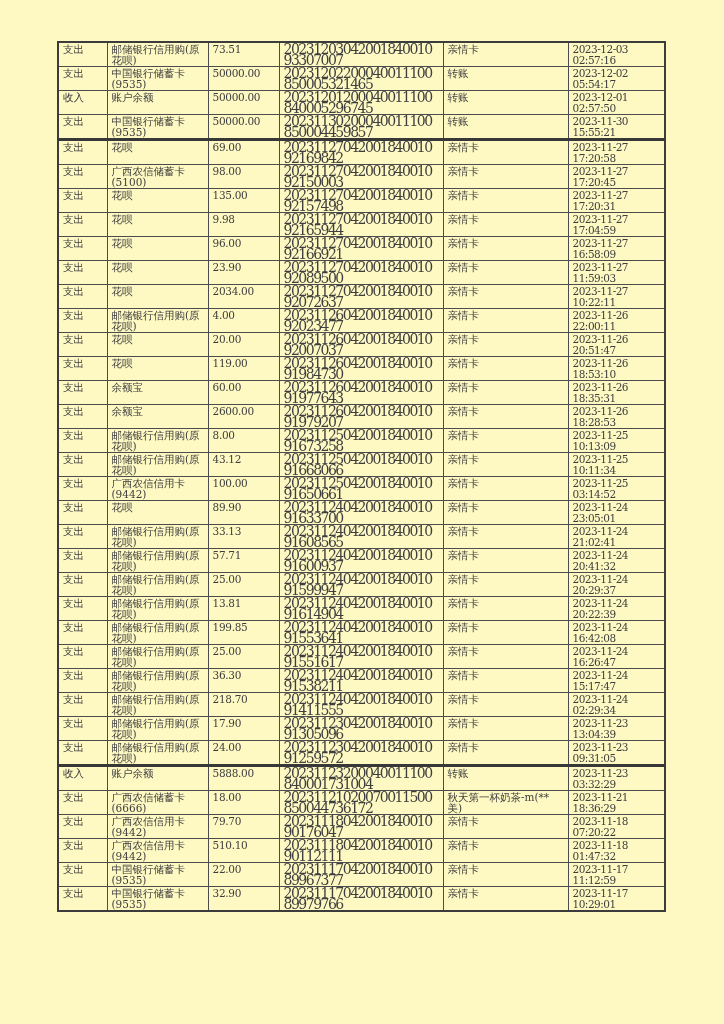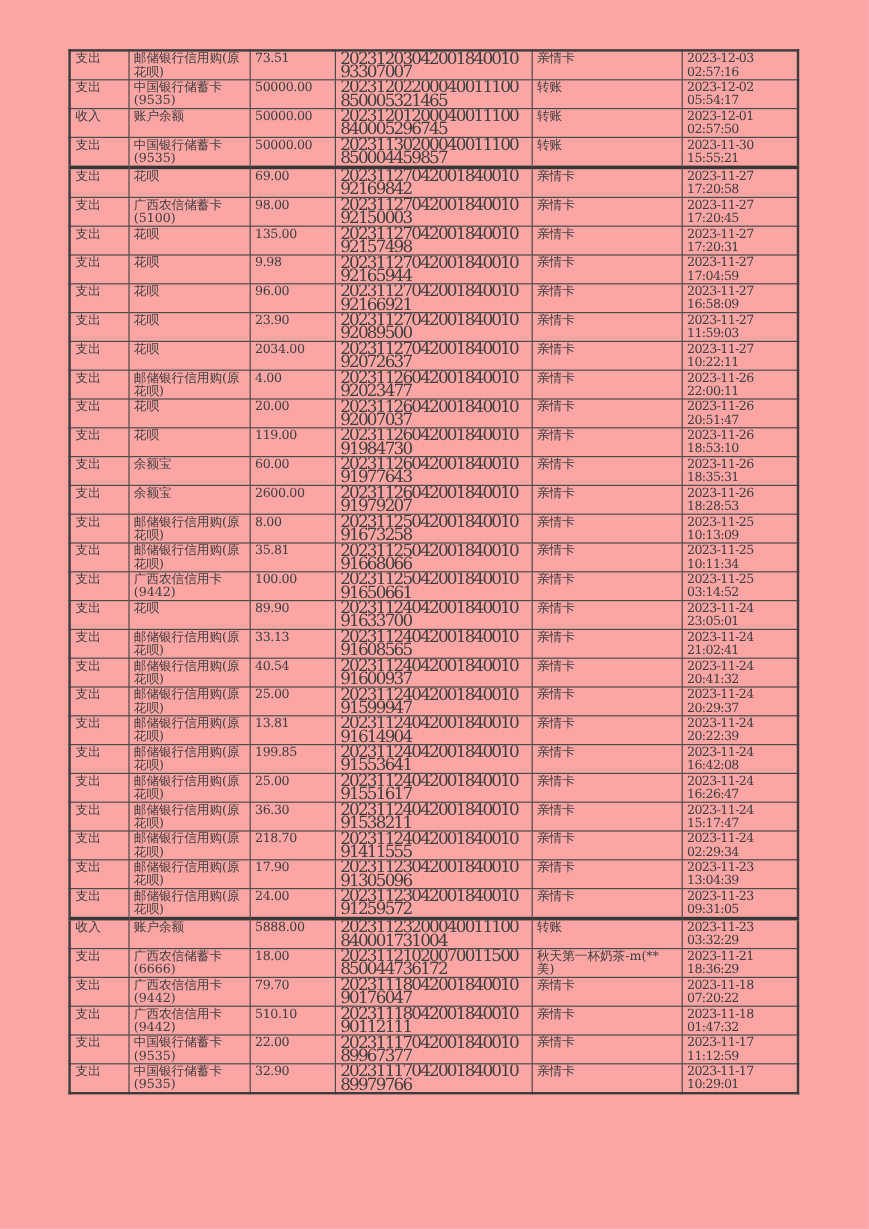--- a/index.html
+++ b/index.html
@@ -1,21 +1,21 @@
 <!DOCTYPE html>
 <html><head>
 <meta charset="utf-8">
 <style>
   html,body{margin:0;padding:0;}
   body{
     width:724px;height:1024px;background:#e9e9e9;
     font-family:"DejaVu Serif","Liberation Serif",serif;
   }
   .page{
-    position:relative;width:724px;height:1024px;background:#fca5a5;
+    position:relative;width:724px;height:1024px;background:#fef9c3;
     color:#3e3e3e;overflow:hidden;
   }
   table.txn-table{
     position:absolute;left:57px;top:41px;width:607px;
     border-collapse:collapse;table-layout:fixed;
     border:2px solid #3c3c3c;
   }
   .txn-table td{
     border:1px solid #4c4c4c;
     vertical-align:top;
@@ -232,21 +232,21 @@
           <td class="txn">2023112504200184001091673258</td>
           <td>亲情卡</td>
           <td class="dt">
             <div>2023-11-25</div>
             <div>10:13:09</div>
           </td>
         </tr>
         <tr>
           <td>支出</td>
           <td>邮储银行信用购(原花呗)</td>
-          <td class="amount">35.81</td>
+          <td class="amount">43.12</td>
           <td class="txn">2023112504200184001091668066</td>
           <td>亲情卡</td>
           <td class="dt">
             <div>2023-11-25</div>
             <div>10:11:34</div>
           </td>
         </tr>
         <tr>
           <td>支出</td>
           <td>广西农信信用卡(9442)</td>
@@ -276,21 +276,21 @@
           <td class="txn">2023112404200184001091608565</td>
           <td>亲情卡</td>
           <td class="dt">
             <div>2023-11-24</div>
             <div>21:02:41</div>
           </td>
         </tr>
         <tr>
           <td>支出</td>
           <td>邮储银行信用购(原花呗)</td>
-          <td class="amount">40.54</td>
+          <td class="amount">57.71</td>
           <td class="txn">2023112404200184001091600937</td>
           <td>亲情卡</td>
           <td class="dt">
             <div>2023-11-24</div>
             <div>20:41:32</div>
           </td>
         </tr>
         <tr>
           <td>支出</td>
           <td>邮储银行信用购(原花呗)</td>

